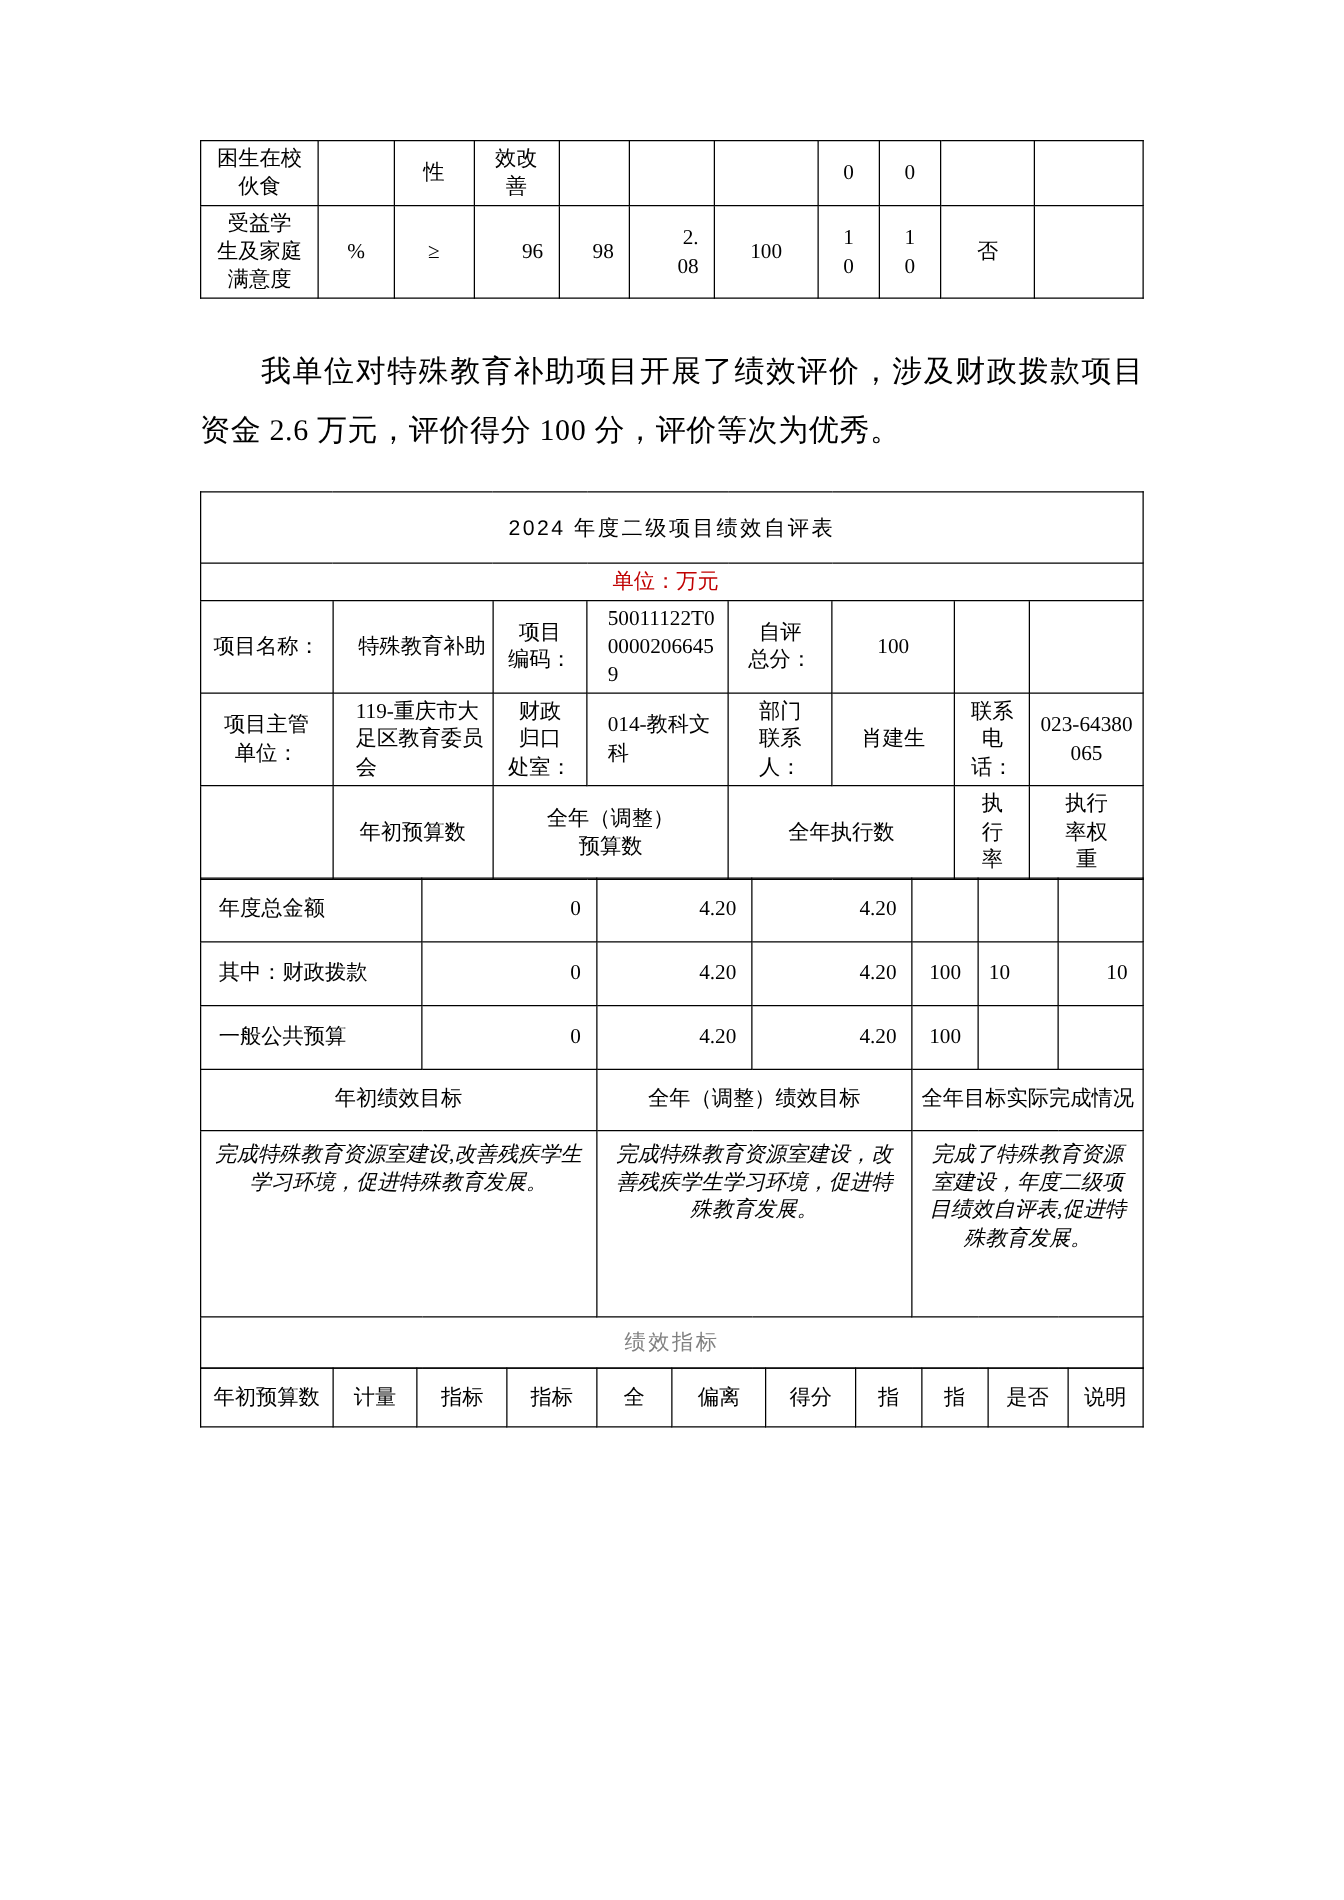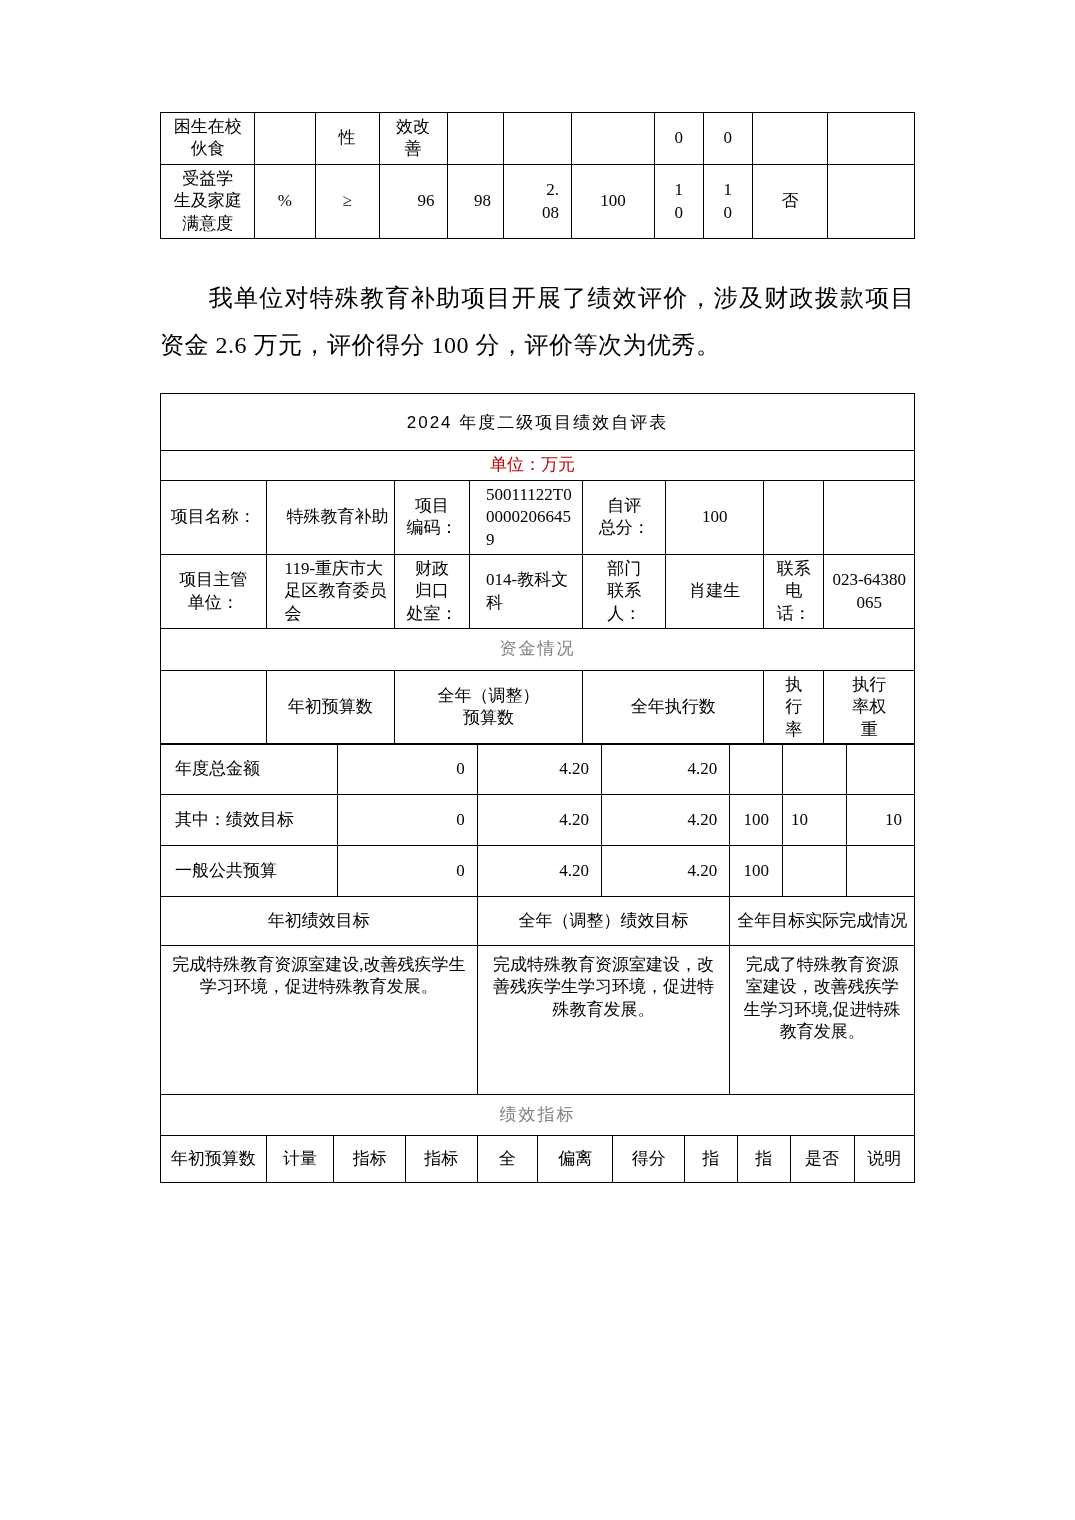--- a/index.html
+++ b/index.html
@@ -88,20 +88,21 @@
   }
   .lbl { font-weight: bold; }
   .left { text-align: left !important; }
   .right { text-align: right !important; padding-right: 12px !important; }
   .goal-cell {
     text-align: left;
     line-height: 1.5;
     vertical-align: top !important;
     padding: 8px 8px !important;
     height: 132px;
+    font-style: italic;
   }
   .goal-head { font-weight: bold; text-align: center !important; }
   .narrow { line-height: 1.25; margin-left: 28px; }
 </style>
 </head>
 <body>
 
 <div class="page">
 
   <table class="tbl top-table">
@@ -202,23 +203,20 @@
         <td class="lbl" style="white-space:pre-line">部门
 联系
 人：</td>
         <td>肖建生</td>
         <td class="lbl" style="white-space:pre-line">联系
 电
 话：</td>
         <td style="word-break:break-all">023-64380065</td>
       </tr>
 
-      <tr>
-        <td colspan="8" class="section-head">资金情况</td>
-      </tr>
 
       <tr>
         <td></td>
         <td>年初预算数</td>
         <td colspan="2" style="white-space:pre-line">全年（调整）
 预算数</td>
         <td colspan="2">全年执行数</td>
         <td style="white-space:pre-line">执
 行
 率</td>
@@ -259,21 +257,21 @@
       <tr>
         <td class="left" style="padding-left:14px !important; height:44px">年度总金额</td>
         <td class="right">0</td>
         <td class="right">4.20</td>
         <td class="right">4.20</td>
         <td></td>
         <td></td>
         <td></td>
       </tr>
       <tr>
-        <td class="left" style="padding-left:14px !important; height:44px">其中：绩效目标</td>
+        <td class="left" style="padding-left:14px !important; height:44px">其中：财政拨款</td>
         <td class="right">0</td>
         <td class="right">4.20</td>
         <td class="right">4.20</td>
         <td>100</td>
         <td class="left" style="padding-left:8px !important">10</td>
         <td class="right">10</td>
       </tr>
       <tr>
         <td class="left" style="padding-left:14px !important; height:44px">一般公共预算</td>
         <td class="right">0</td>
@@ -286,21 +284,21 @@
 
 
       <tr>
         <td colspan="2" class="goal-head" style="height:42px">年初绩效目标</td>
         <td colspan="2" class="goal-head">全年（调整）绩效目标</td>
         <td colspan="3" class="goal-head">全年目标实际完成情况</td>
       </tr>
       <tr>
         <td colspan="2" class="goal-cell">完成特殊教育资源室建设,改善残疾学生学习环境，促进特殊教育发展。</td>
         <td colspan="2" class="goal-cell">完成特殊教育资源室建设，改善残疾学生学习环境，促进特殊教育发展。</td>
-        <td colspan="3" class="goal-cell">完成了特殊教育资源室建设，改善残疾学生学习环境,促进特殊教育发展。</td>
+        <td colspan="3" class="goal-cell">完成了特殊教育资源室建设，年度二级项目绩效自评表,促进特殊教育发展。</td>
       </tr>
 
       <tr>
         <td colspan="7" class="section-head">绩效指标</td>
       </tr>
     </tbody>
   </table>
 
   <table class="tbl" style="margin-top:-1px">
     <colgroup>

